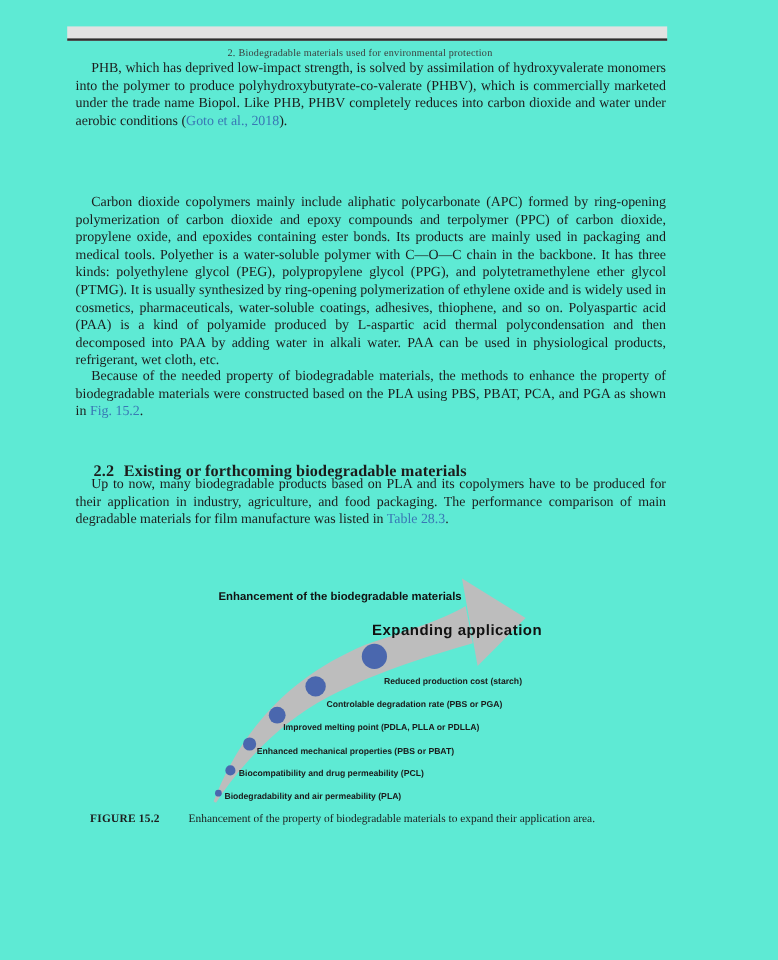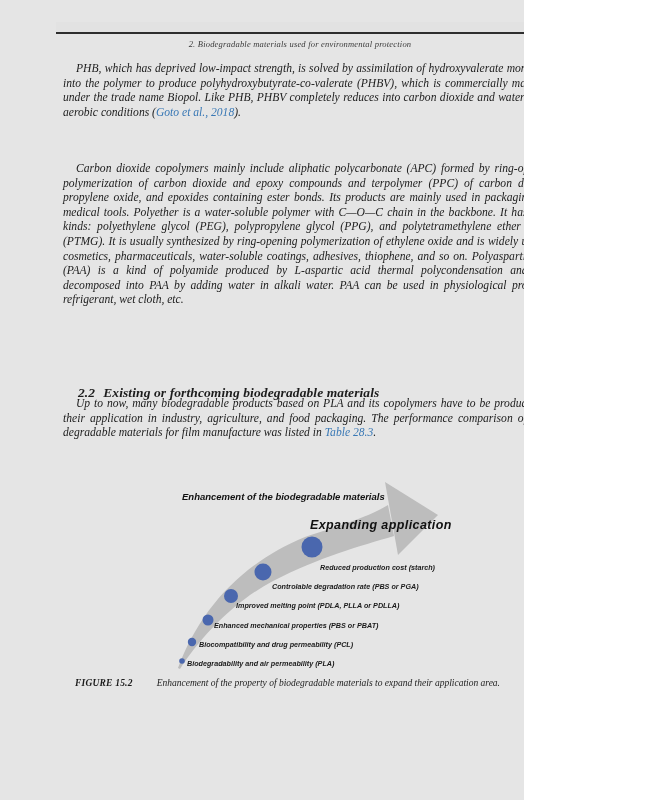--- a/index.html
+++ b/index.html
@@ -1,42 +1,41 @@
 <!DOCTYPE html>
 <html><head>
 <meta charset="utf-8">
 <style>
   html,body{margin:0;padding:0;background:#fff;}
   .page{
     position:relative;
-    width:524px;height:800px;
-    background:#e5e5e5;
+    width:648px;height:800px;
+    background:#5eead4;
     font-family:"Liberation Serif","DejaVu Serif",serif;
     color:#1c1c1c;
     overflow:hidden;
-    font-style:italic;
   }
   .topbar{
     position:absolute;left:56px;top:22px;width:500px;height:10px;
     background:#e2e2e2;border-bottom:2.5px solid #2e2e2e;
   }
   .running-title{
     position:absolute;left:55px;top:39px;width:490px;
     text-align:center;font-size:8.5px;color:#3a3a3a;letter-spacing:.2px;
   }
   .page-number{
     position:absolute;left:63px;top:34px;width:490px;
     text-align:right;font-size:13.5px;color:#141414;
   }
   .para{
     position:absolute;left:63px;width:492px;
     font-size:11.6px;line-height:14.6px;
     text-align:justify;text-indent:13px;margin:0;
   }
-  .p-phb{top:62px;}
+  .p-phb{top:50px;}
   .p-apc{top:162px;}
   .p-because{top:307px;}
   .p-upto{top:397px;}
   .h-sub{
     position:absolute;left:63px;top:131px;width:492px;
     font-weight:bold;font-size:11.5px;margin:0;
   }
   .h-main{
     position:absolute;left:63px;top:370px;width:492px;
     font-weight:bold;font-size:13.5px;margin:15px;letter-spacing:.1px;
@@ -59,20 +58,21 @@
   <div class="topbar"></div>
 
   <div class="running-title">2. Biodegradable materials used for environmental protection</div>
 
 
   <p class="para p-phb"><span>PHB, which has deprived low-impact strength, is solved by assimilation of hydroxyvalerate monomers into the polymer to produce polyhydroxybutyrate-co-valerate (PHBV), which is commercially marketed under the trade name Biopol. Like PHB, PHBV completely reduces into carbon dioxide and water under aerobic conditions (</span><span class="link">Goto et al., 2018</span><span>).</span></p>
 
 
   <p class="para p-apc"><span>Carbon dioxide copolymers mainly include aliphatic polycarbonate (APC) formed by ring-opening polymerization of carbon dioxide and epoxy compounds and terpolymer (PPC) of carbon dioxide, propylene oxide, and epoxides containing ester bonds. Its products are mainly used in packaging and medical tools. Polyether is a water-soluble polymer with C—O—C chain in the backbone. It has three kinds: polyethylene glycol (PEG), polypropylene glycol (PPG), and polytetramethylene ether glycol (PTMG). It is usually synthesized by ring-opening polymerization of ethylene oxide and is widely used in cosmetics, pharmaceuticals, water-soluble coatings, adhesives, thiophene, and so on. Polyaspartic acid (PAA) is a kind of polyamide produced by L-aspartic acid thermal polycondensation and then decomposed into PAA by adding water in alkali water. PAA can be used in physiological products, refrigerant, wet cloth, etc.</span></p>
 
+  <p class="para p-because"><span>Because of the needed property of biodegradable materials, the methods to enhance the property of biodegradable materials were constructed based on the PLA using PBS, PBAT, PCA, and PGA as shown in </span><span class="link">Fig. 15.2</span><span>.</span></p>
 
   <h2 class="h-main"><span class="h-num">2.2</span><span>Existing or forthcoming biodegradable materials</span></h2>
 
   <p class="para p-upto"><span>Up to now, many biodegradable products based on PLA and its copolymers have to be produced for their application in industry, agriculture, and food packaging. The performance comparison of main degradable materials for film manufacture was listed in </span><span class="link">Table 28.3</span><span>.</span></p>
 
   <div class="figure-wrap">
     <svg width="330" height="205" viewBox="0 0 330 205">
 
       <path d="M 23,190 C 45,132 85,86 150,59 C 190,46 215,38 233,27 L 239,58 C 205,68 165,79 118,103 C 78,124 45,160 25,191 Z" fill="#bdbdbd"></path>
 

